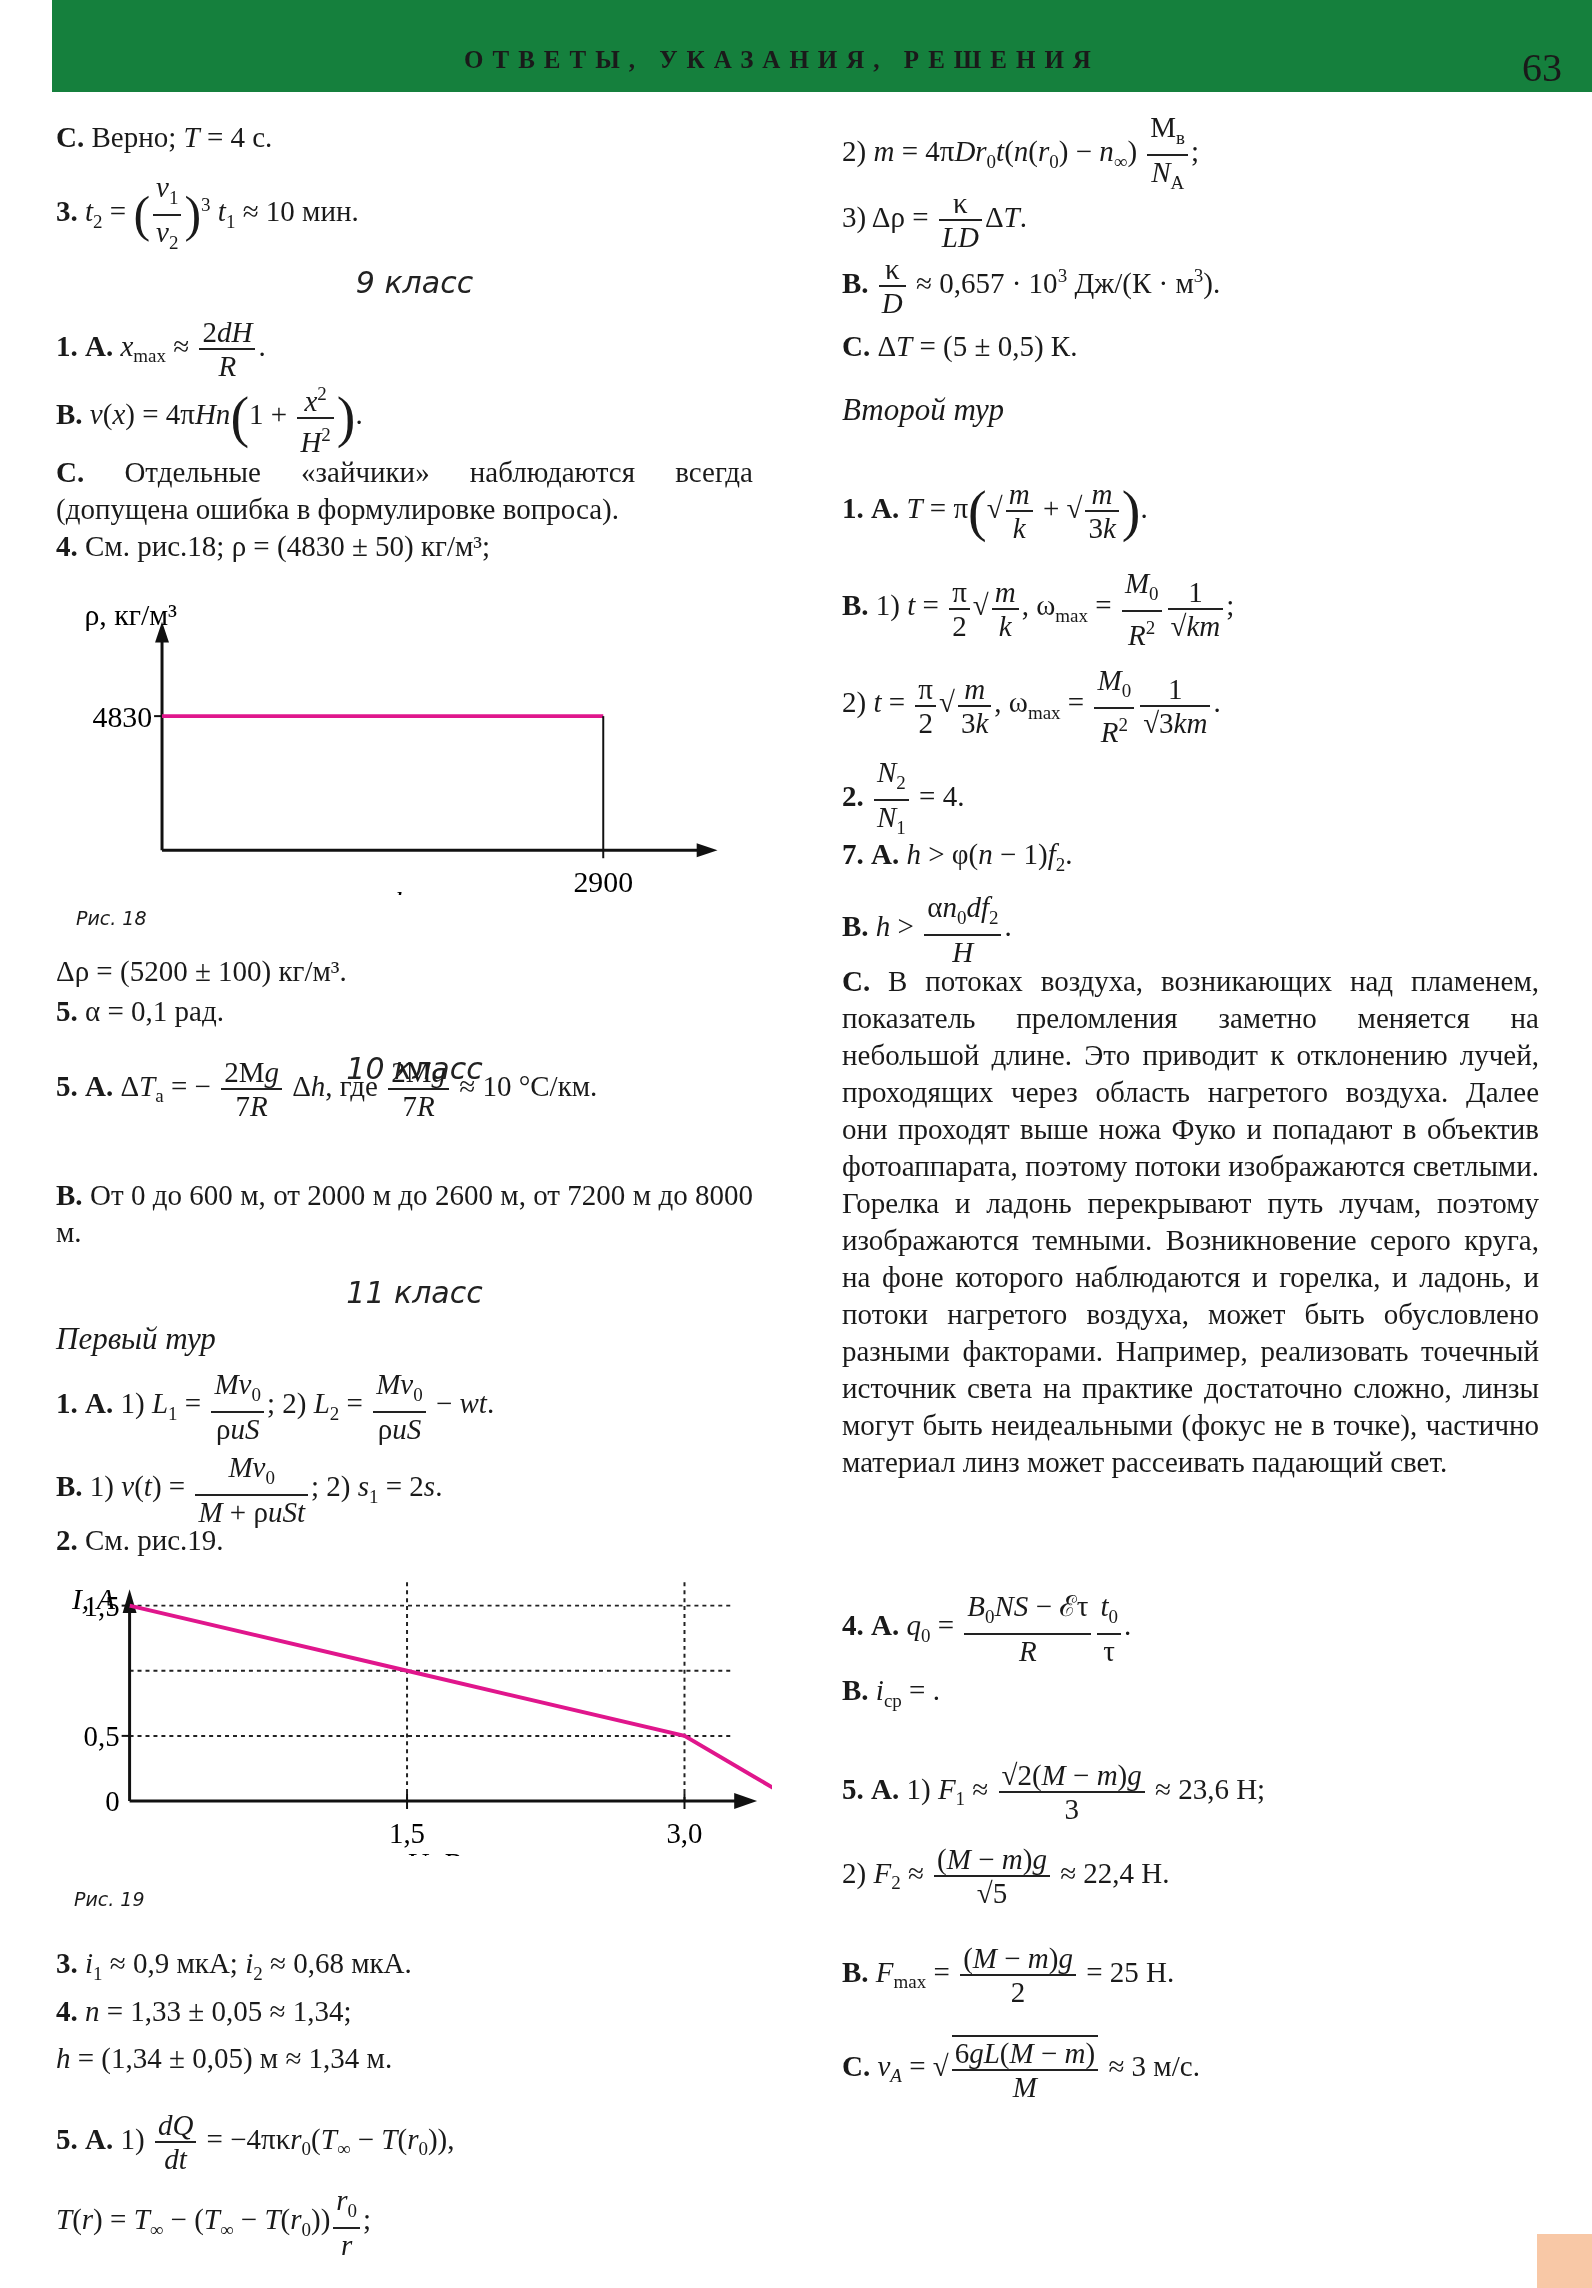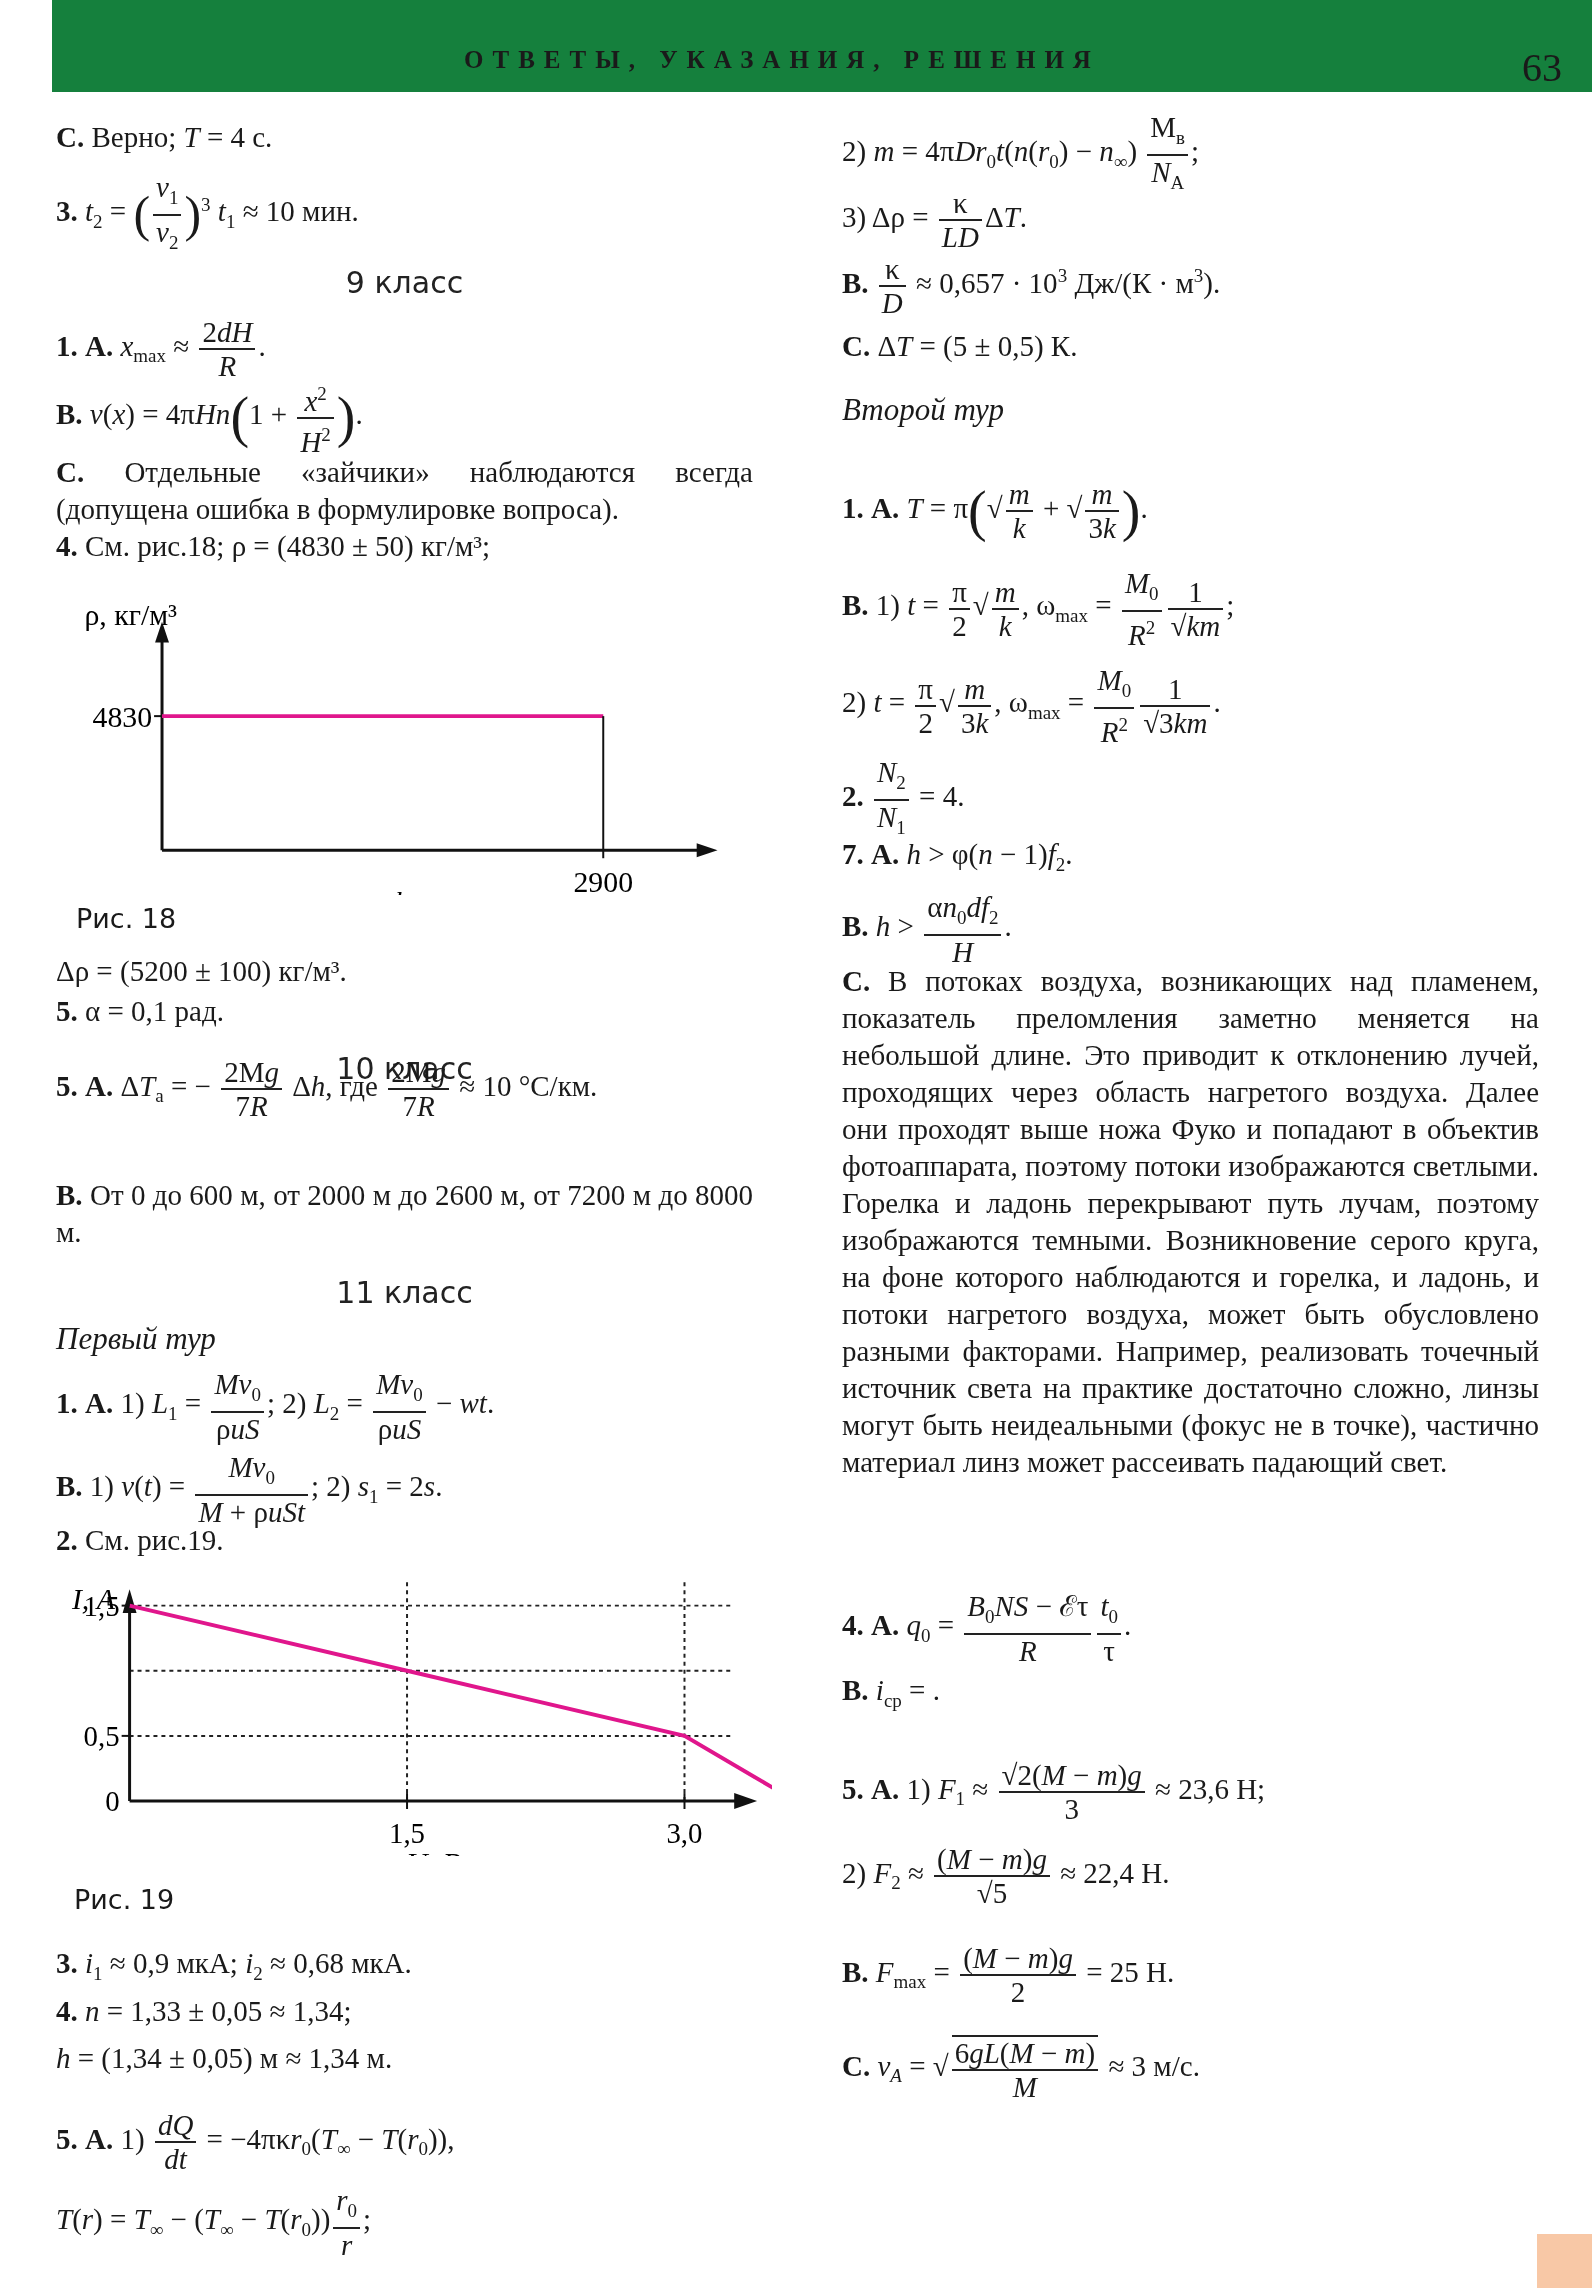--- a/index.html
+++ b/index.html
@@ -10,24 +10,24 @@
          font-size:25px; font-weight:bold; letter-spacing:9px; }
   .page-num { position:absolute; right:30px; top:44px; font-size:40px; }
   .corner-tab { position:absolute; left:1537px; top:2234px; width:55px; height:55px; background:#f8c8a6; }
 
   .col { position:absolute; font-size:29px; line-height:37px; }
   .col.left { left:56px; width:697px; }
   .col.right { left:842px; width:697px; }
   .ln { position:absolute; left:0; white-space:nowrap; }
   .b { font-weight:bold; }
   i { font-style:italic; }
-  .heading { position:absolute; left:0; width:697px; text-align:center;
-             font-family:"DejaVu Sans", sans-serif; font-size:30px; color:#222; }
+  .heading { position:absolute; left:10px; width:697px; text-align:center;
+             font-family:"DejaVu Sans", sans-serif; font-style:italic; font-size:30px; color:#222; }
   .subh { position:absolute; left:0; font-style:italic; font-size:31px; }
-  .caption { position:absolute; font-family:"DejaVu Sans", sans-serif; font-size:27px; }
+  .caption { position:absolute; font-family:"DejaVu Sans", sans-serif; font-style:italic; font-size:19px; }
   .para { position:absolute; left:0; width:697px; text-align:justify; text-align-last:left; line-height:37px; }
   .frac { display:inline-block; vertical-align:middle; text-align:center; margin:0 3px; }
   .frac > span { display:block; padding:0 3px; line-height:32px; }
   .frac > span.num { border-bottom:2px solid #222; }
   sub, sup { font-size:19px; }
   svg text { font-family:"Liberation Serif", serif; }
 </style>
 </head>
 <body>
 

